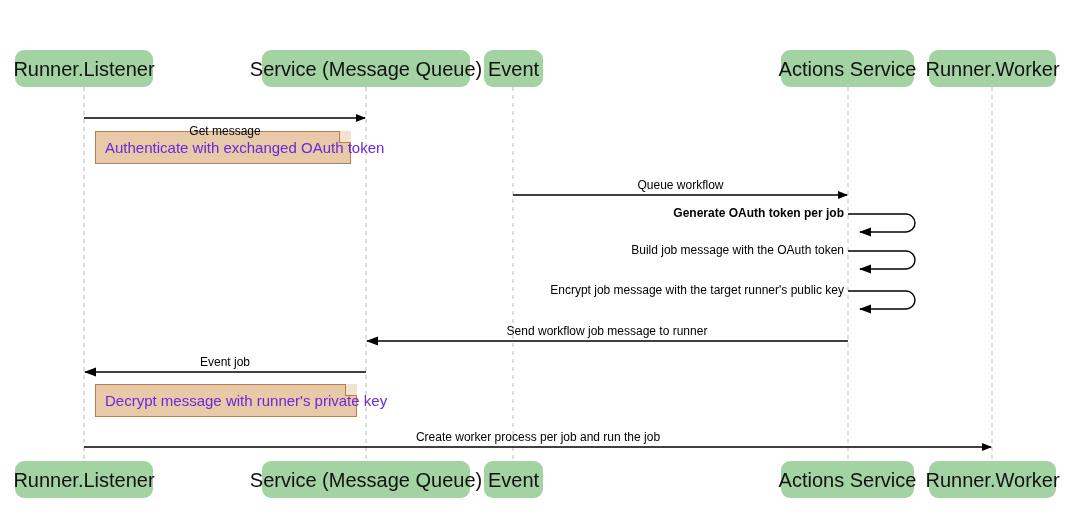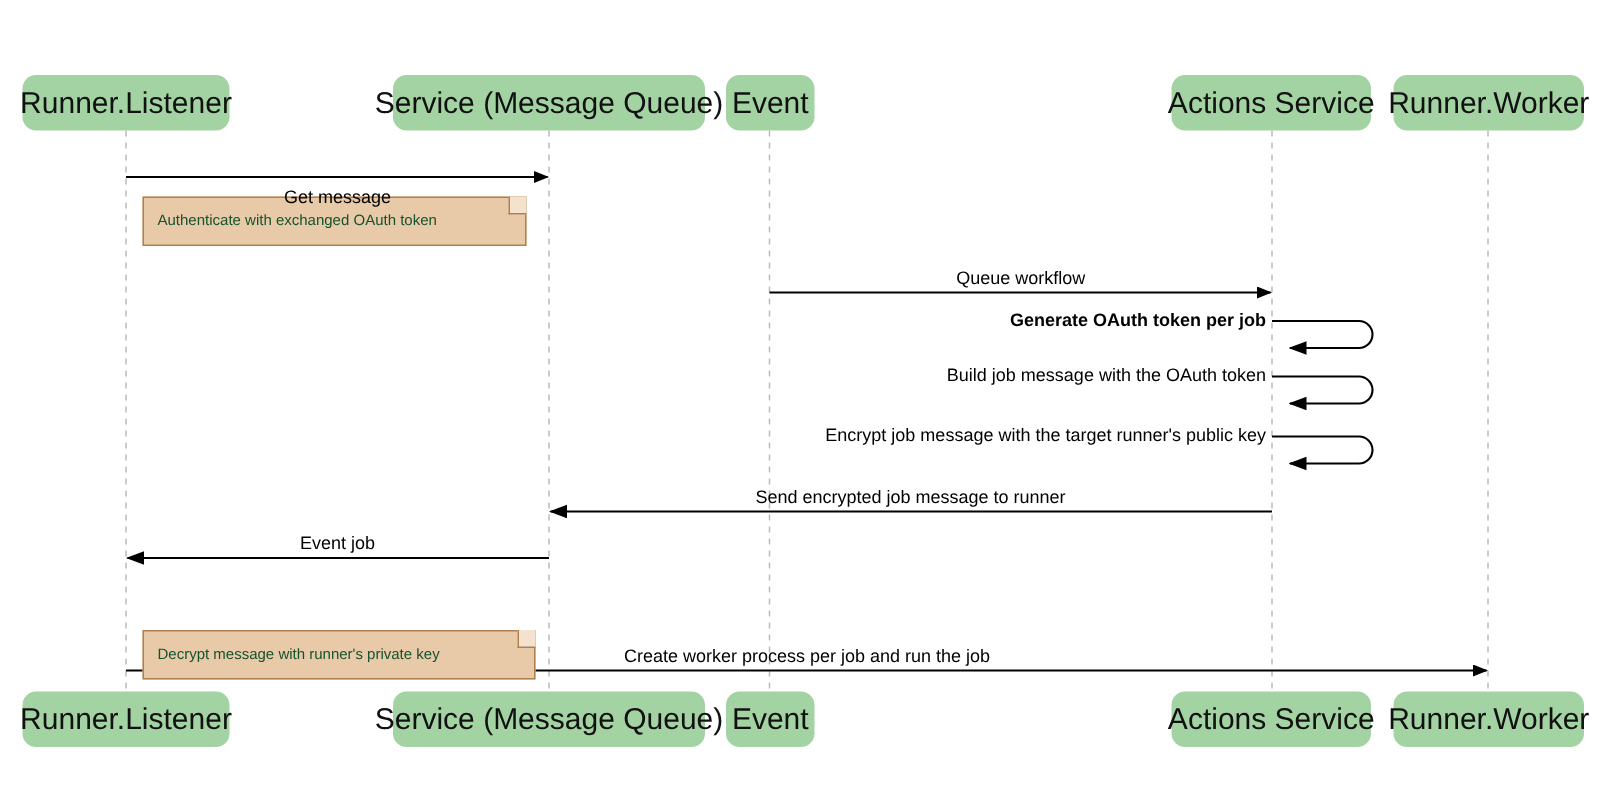--- a/index.html
+++ b/index.html
@@ -50,22 +50,22 @@
     line-height: 1;
     white-space: nowrap;
   }
   .note-box {
     position: absolute;
     box-sizing: border-box;
     background: #e8c9a8;
     border: 1px solid #b08050;
     display: flex;
     align-items: center;
-    color: #14532d;
-    font-size: 10px;
+    color: #6d28d9;
+    font-size: 15px;
     white-space: nowrap;
     padding-left: 9px;
   }
   .note-fold {
     position: absolute;
     top: -1px;
     right: -1px;
     width: 11px;
     height: 11px;
     background: #f3e2ce;
@@ -148,29 +148,29 @@
       </div>
       <div class="actor-box" style="left: 929px; top: 461px; width: 127px; height: 37px;">
         <span>Runner.Worker</span>
       </div>
     </div>
   <div id="notes">
       <div class="note-box" style="left: 95px; top: 131px; width: 256px; height: 33px;">
         <span>Authenticate with exchanged OAuth token</span>
         <div class="note-fold"></div>
       </div>
-      <div class="note-box" style="left: 95px; top: 384px; width: 262px; height: 33px; margin-top: 36px;">
+      <div class="note-box" style="left: 95px; top: 384px; width: 262px; height: 33px;">
         <span>Decrypt message with runner's private key</span>
         <div class="note-fold"></div>
       </div>
     </div>
   <div id="labels">
       <div class="msg-label center" style="left: 84px; width: 282px; top: 102px; margin-top: 23px;">Get message</div>
       <div class="msg-label center" style="left: 513px; width: 335px; top: 179px;">Queue workflow</div>
       <div class="msg-label right" style="right: 228px; top: 207px; font-weight: bold;">Generate OAuth token per job</div>
       <div class="msg-label right" style="right: 228px; top: 244px;">Build job message with the OAuth token</div>
       <div class="msg-label right" style="right: 228px; top: 284px;">Encrypt job message with the target runner's public key</div>
-      <div class="msg-label center" style="left: 366px; width: 482px; top: 325px;">Send encrypted job message to runner</div>
+      <div class="msg-label center" style="left: 366px; width: 482px; top: 325px;">Send workflow job message to runner</div>
       <div class="msg-label center" style="left: 84px; width: 282px; top: 356px;">Event job</div>
       <div class="msg-label center" style="left: 84px; width: 908px; top: 431px;">Create worker process per job and run the job</div>
     </div>
 
 </div>
 
 </body></html>

